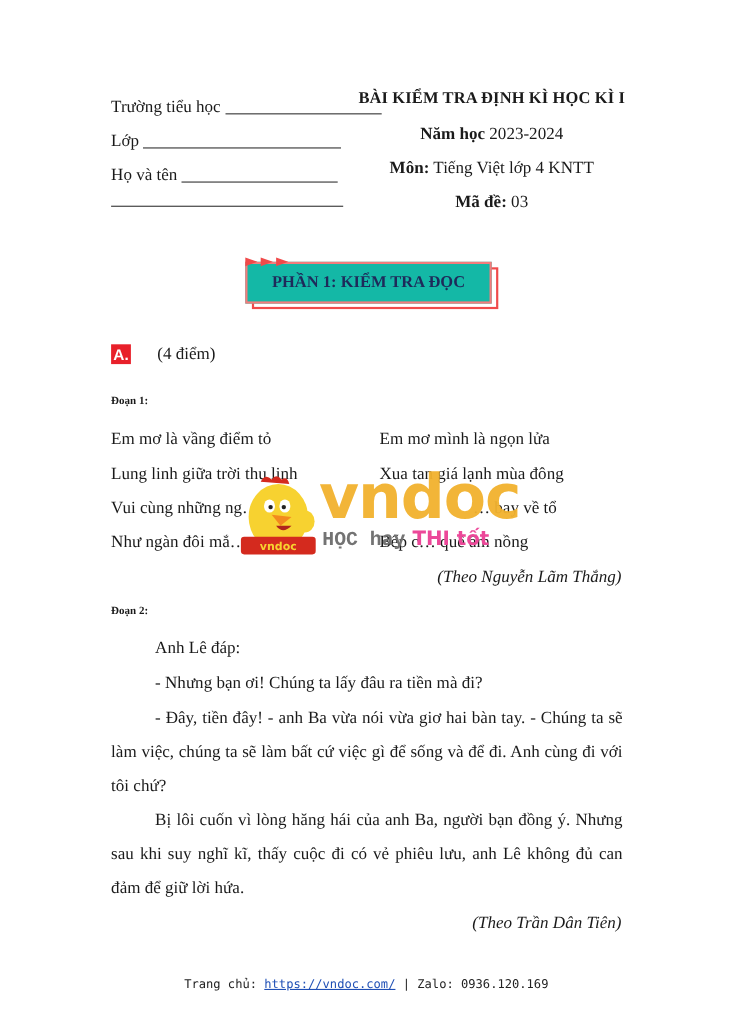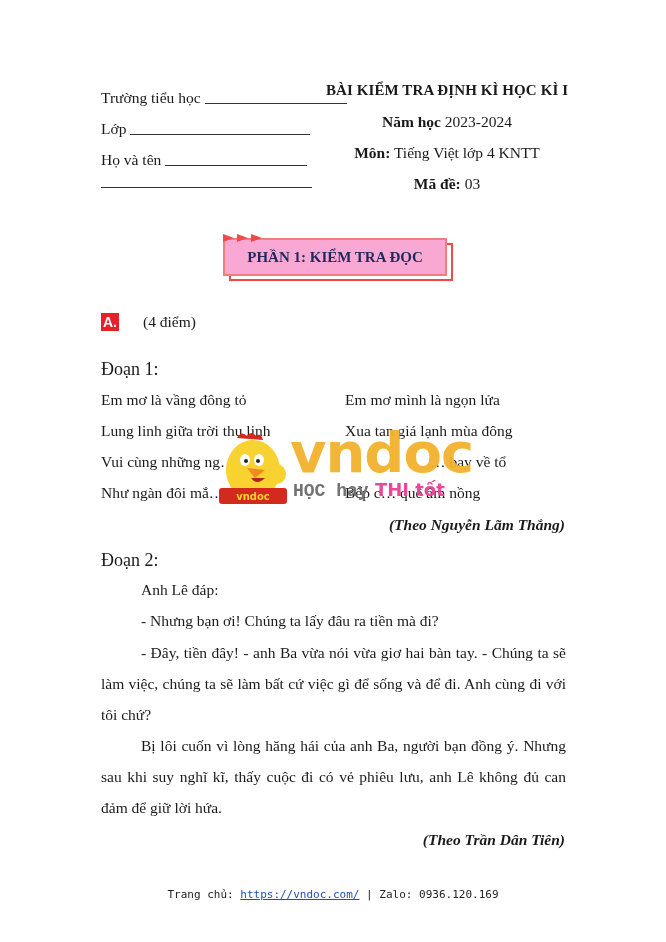--- a/index.html
+++ b/index.html
@@ -12,35 +12,35 @@
   .field .line { display: inline-block; border-bottom: 1px solid #333; margin-left: 4px; height: 1px; margin-bottom: 3px; }
 
   
   .hdr-right { left: 322px; width: 250px; text-align: center; font-size: 15.5px; }
   .hdr-title { font-weight: bold; font-size: 15px; letter-spacing: 0.1px; }
   .b { font-weight: bold; }
 
   
   .banner-wrap { left: 223px; top: 238px; width: 230px; height: 42px; }
   .banner-shadow { position: absolute; left: 6px; top: 5px; width: 220px; height: 34px; border: 2px solid #f04a4a; background: #fff; }
-  .banner { position: absolute; left: 0; top: 0; width: 220px; height: 34px; border: 2px solid #f47c7c; background: #f9a8d4;
+  .banner { position: absolute; left: 0; top: 0; width: 220px; height: 34px; border: 2px solid #f47c7c; background: #14b8a6;
             display: flex; align-items: center; justify-content: center; }
   .banner-text { font-weight: bold; font-size: 15px; color: #1e2a5a; }
   .arrows { position: absolute; left: 0px; top: -4px; display: flex; gap: 3px; }
   .arrow { width: 0; height: 0; border-top: 4px solid transparent; border-bottom: 4px solid transparent; border-left: 11px solid #f04a4a; }
 
   
   .secA { left: 101px; top: 313px; font-size: 15.5px; display: flex; align-items: center; }
   .secA-badge { background: #e8202a; color: #fff; font-family: "Liberation Sans", sans-serif; font-weight: bold; font-size: 14px; padding: 0 2px; margin-right: 4px; line-height: 18px; }
   .secA-title { font-weight: bold; text-decoration: underline; }
   .secA-pts { margin-left: 20px; }
 
-  .heading { font-weight: normal; font-size: 18px; }
+  .heading { font-weight: bold; font-size: 10px; }
   .poem-line { font-size: 15.5px; white-space: nowrap; }
-  .cite { font-style: italic; font-size: 15.5px; font-weight: bold; }
+  .cite { font-style: italic; font-size: 15.5px; }
   .para { font-size: 15.5px; line-height: 31px; text-align: justify; }
 
   
   .wm { left: 215px; top: 428px; width: 300px; height: 90px; pointer-events: none; }
   .wm-brand { position: absolute; left: 75px; top: -8px; font-family: "DejaVu Sans", sans-serif; font-weight: bold; font-size: 56px; color: #f2b22e; letter-spacing: -1px; opacity: 0.95; }
   .wm-slogan { position: absolute; left: 78px; top: 51px; font-family: "DejaVu Sans", sans-serif; font-weight: bold; font-size: 18px; white-space: nowrap; }
   .wm-hoc { color: #737373; font-family: Liberation Mono, monospace; }
   .wm-thi { color: #ec4899; }
   .mascot { position: absolute; left: 0; top: 0; width: 78px; height: 85px; }
 
@@ -91,21 +91,21 @@
   </div>
 </div>
 
 <div class="abs secA">
   <span class="secA-badge">A.</span>
   <span class="secA-pts">(4 điểm)</span>
 </div>
 
 <div class="abs heading" style="left:101px; top:359px;">Đoạn 1:</div>
 
-<div class="abs poem-line" style="left:101px; top:391px;">Em mơ là vầng đông tỏ</div>
+<div class="abs poem-line" style="left:101px; top:391px;">Em mơ là vầng điểm tỏ</div>
 <div class="abs poem-line" style="left:101px; top:422px;">Lung linh giữa trời thu linh</div>
 <div class="abs poem-line" style="left:101px; top:453px;">Vui cùng những ng… nhỏ</div>
 <div class="abs poem-line" style="left:101px; top:484px;">Như ngàn đôi mắ… …n.</div>
 
 <div class="abs poem-line" style="left:345px; top:391px;">Em mơ mình là ngọn lửa</div>
 <div class="abs poem-line" style="left:345px; top:422px;">Xua tan giá lạnh mùa đông</div>
 <div class="abs poem-line" style="left:430px; top:453px;text-align:right;">… bay về tổ</div>
 <div class="abs poem-line" style="left:345px; top:484px;">Bếp c… quê ấm nồng</div>
 
 <div class="abs cite" style="right:101px; top:516px;">(Theo Nguyễn Lãm Thắng)</div>

